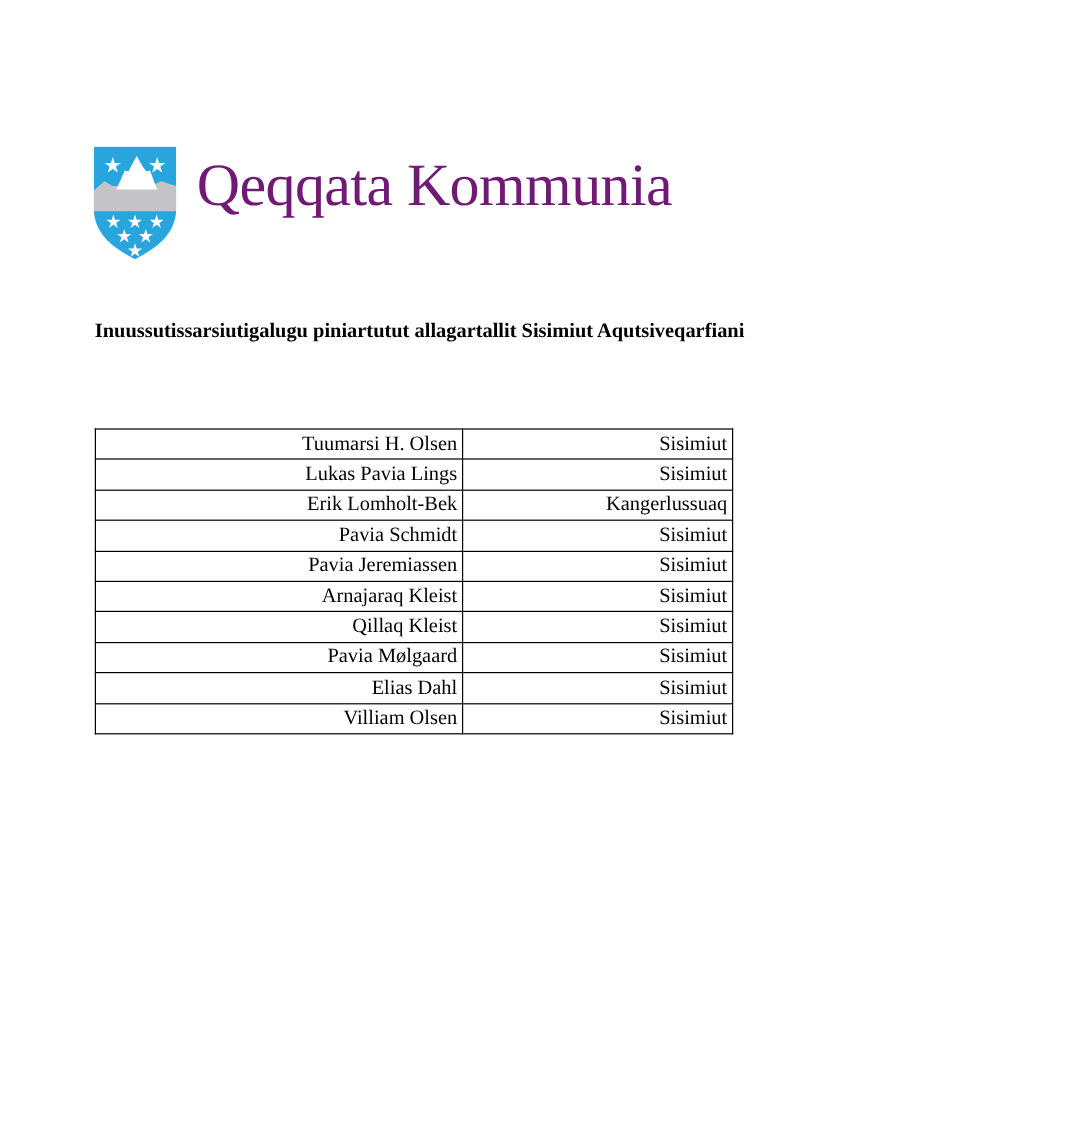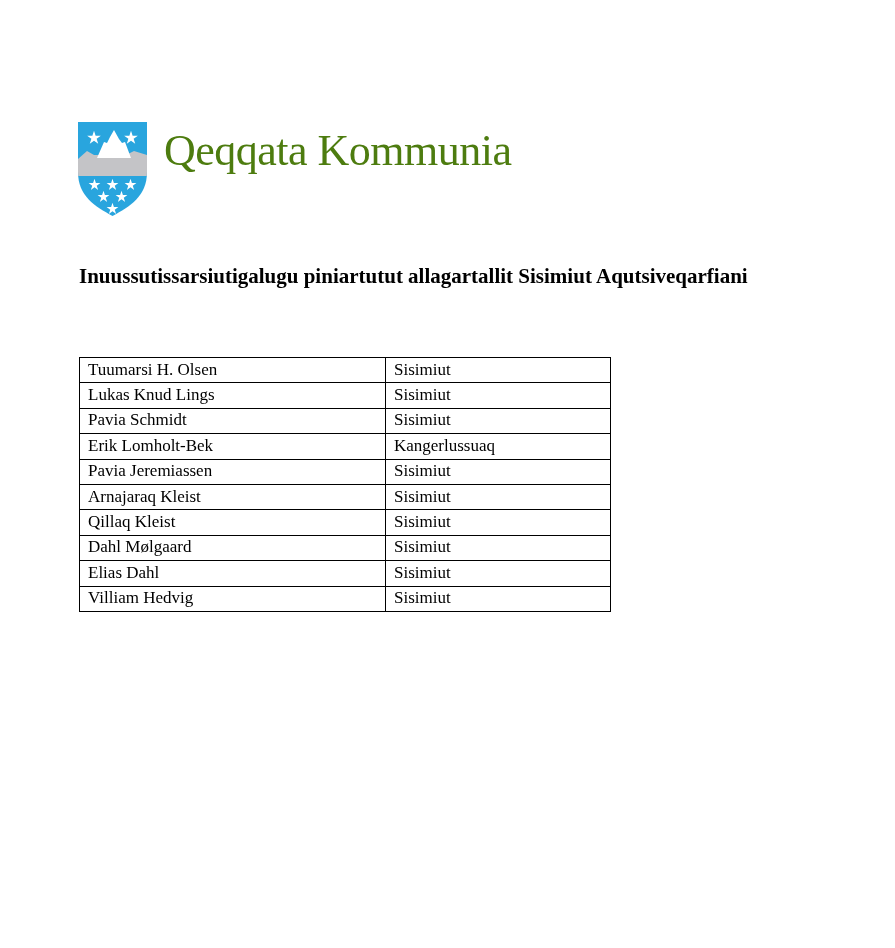--- a/index.html
+++ b/index.html
@@ -21,49 +21,50 @@
     display: flex;
     align-items: flex-start;
   }
 
   .shield { width: 69px; height: 94px; display: block; }
 
   .logo-text {
     margin-left: 17px;
     margin-top: 5px;
     font-family: "Liberation Serif", serif;
-    font-size: 44px;
+    font-size: 50px;
     line-height: 1.1;
-    color: #4d7c0f;
+    color: #701a75;
     white-space: nowrap;
     letter-spacing: -0.5px;
   }
 
   .doc-title {
     position: absolute;
     left: 79px;
     top: 261px;
     width: 740px;
     font-family: "Liberation Serif", serif;
-    font-size: 21px;
+    font-size: 17px;
     font-weight: bold;
     color: #000000;
     line-height: 30px;
   }
 
   table.names {
     position: absolute;
     left: 79px;
     top: 357px;
     width: 531px;
     border-collapse: collapse;
     table-layout: fixed;
     font-family: "Liberation Serif", serif;
     font-size: 17px;
     color: #000000;
+    text-align: right;
   }
   table.names col.c1 { width: 306px; }
   table.names col.c2 { width: 225px; }
   table.names td {
     border: 1px solid #000000;
     height: 25.4px;
     padding: 0 4px 1px 8px;
     vertical-align: middle;
     white-space: nowrap;
     overflow: hidden;
@@ -112,51 +113,51 @@
     <colgroup>
         <col class="c1">
         <col class="c2">
       </colgroup>
     <tbody>
         <tr>
           <td>Tuumarsi H. Olsen</td>
           <td>Sisimiut</td>
         </tr>
         <tr>
-          <td>Lukas Knud Lings</td>
-          <td>Sisimiut</td>
-        </tr>
-        <tr>
-          <td>Pavia Schmidt</td>
+          <td>Lukas Pavia Lings</td>
           <td>Sisimiut</td>
         </tr>
         <tr>
           <td>Erik Lomholt-Bek</td>
           <td>Kangerlussuaq</td>
+        </tr>
+        <tr>
+          <td>Pavia Schmidt</td>
+          <td>Sisimiut</td>
         </tr>
         <tr>
           <td>Pavia Jeremiassen</td>
           <td>Sisimiut</td>
         </tr>
         <tr>
           <td>Arnajaraq Kleist</td>
           <td>Sisimiut</td>
         </tr>
         <tr>
           <td>Qillaq Kleist</td>
           <td>Sisimiut</td>
         </tr>
         <tr>
-          <td>Dahl Mølgaard</td>
+          <td>Pavia Mølgaard</td>
           <td>Sisimiut</td>
         </tr>
         <tr>
           <td>Elias Dahl</td>
           <td>Sisimiut</td>
         </tr>
         <tr>
-          <td>Villiam Hedvig</td>
+          <td>Villiam Olsen</td>
           <td>Sisimiut</td>
         </tr>
       </tbody>
   </table>
 
 </div>
 
 </body></html>

